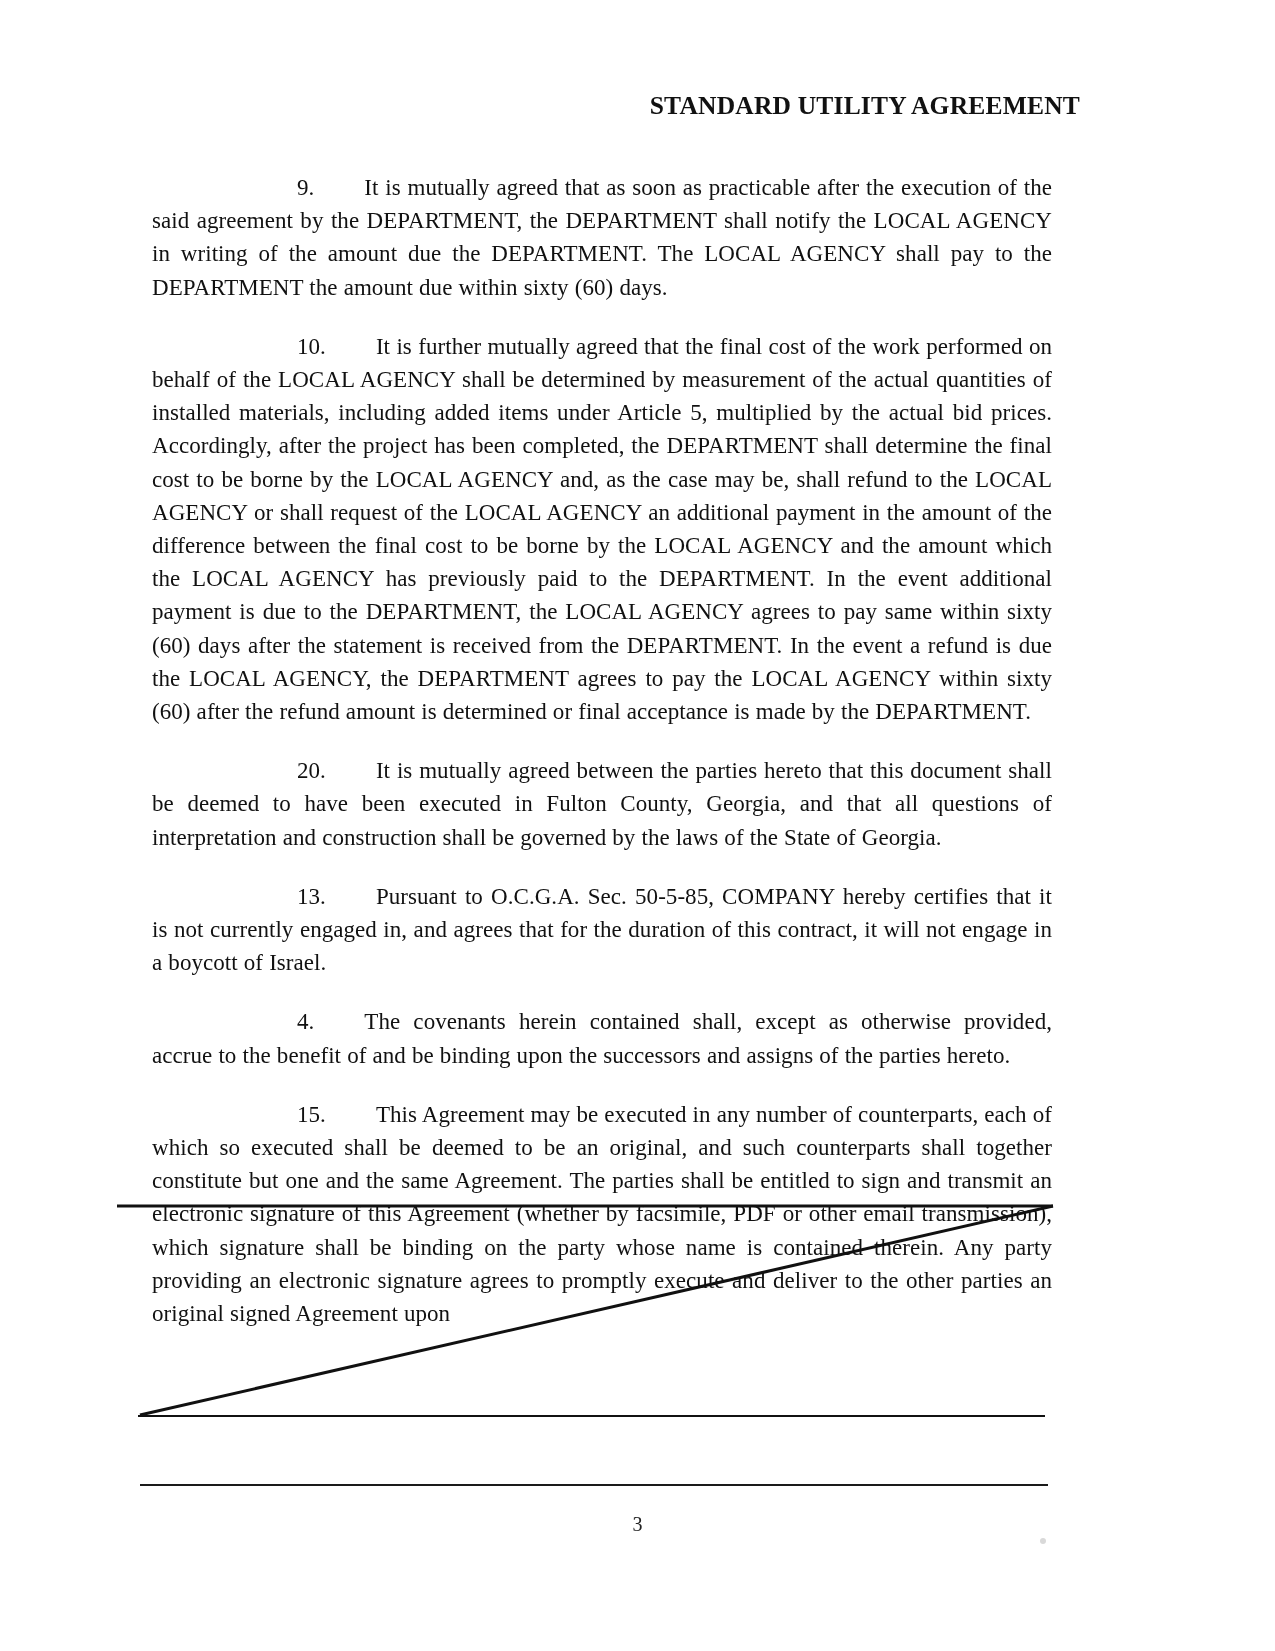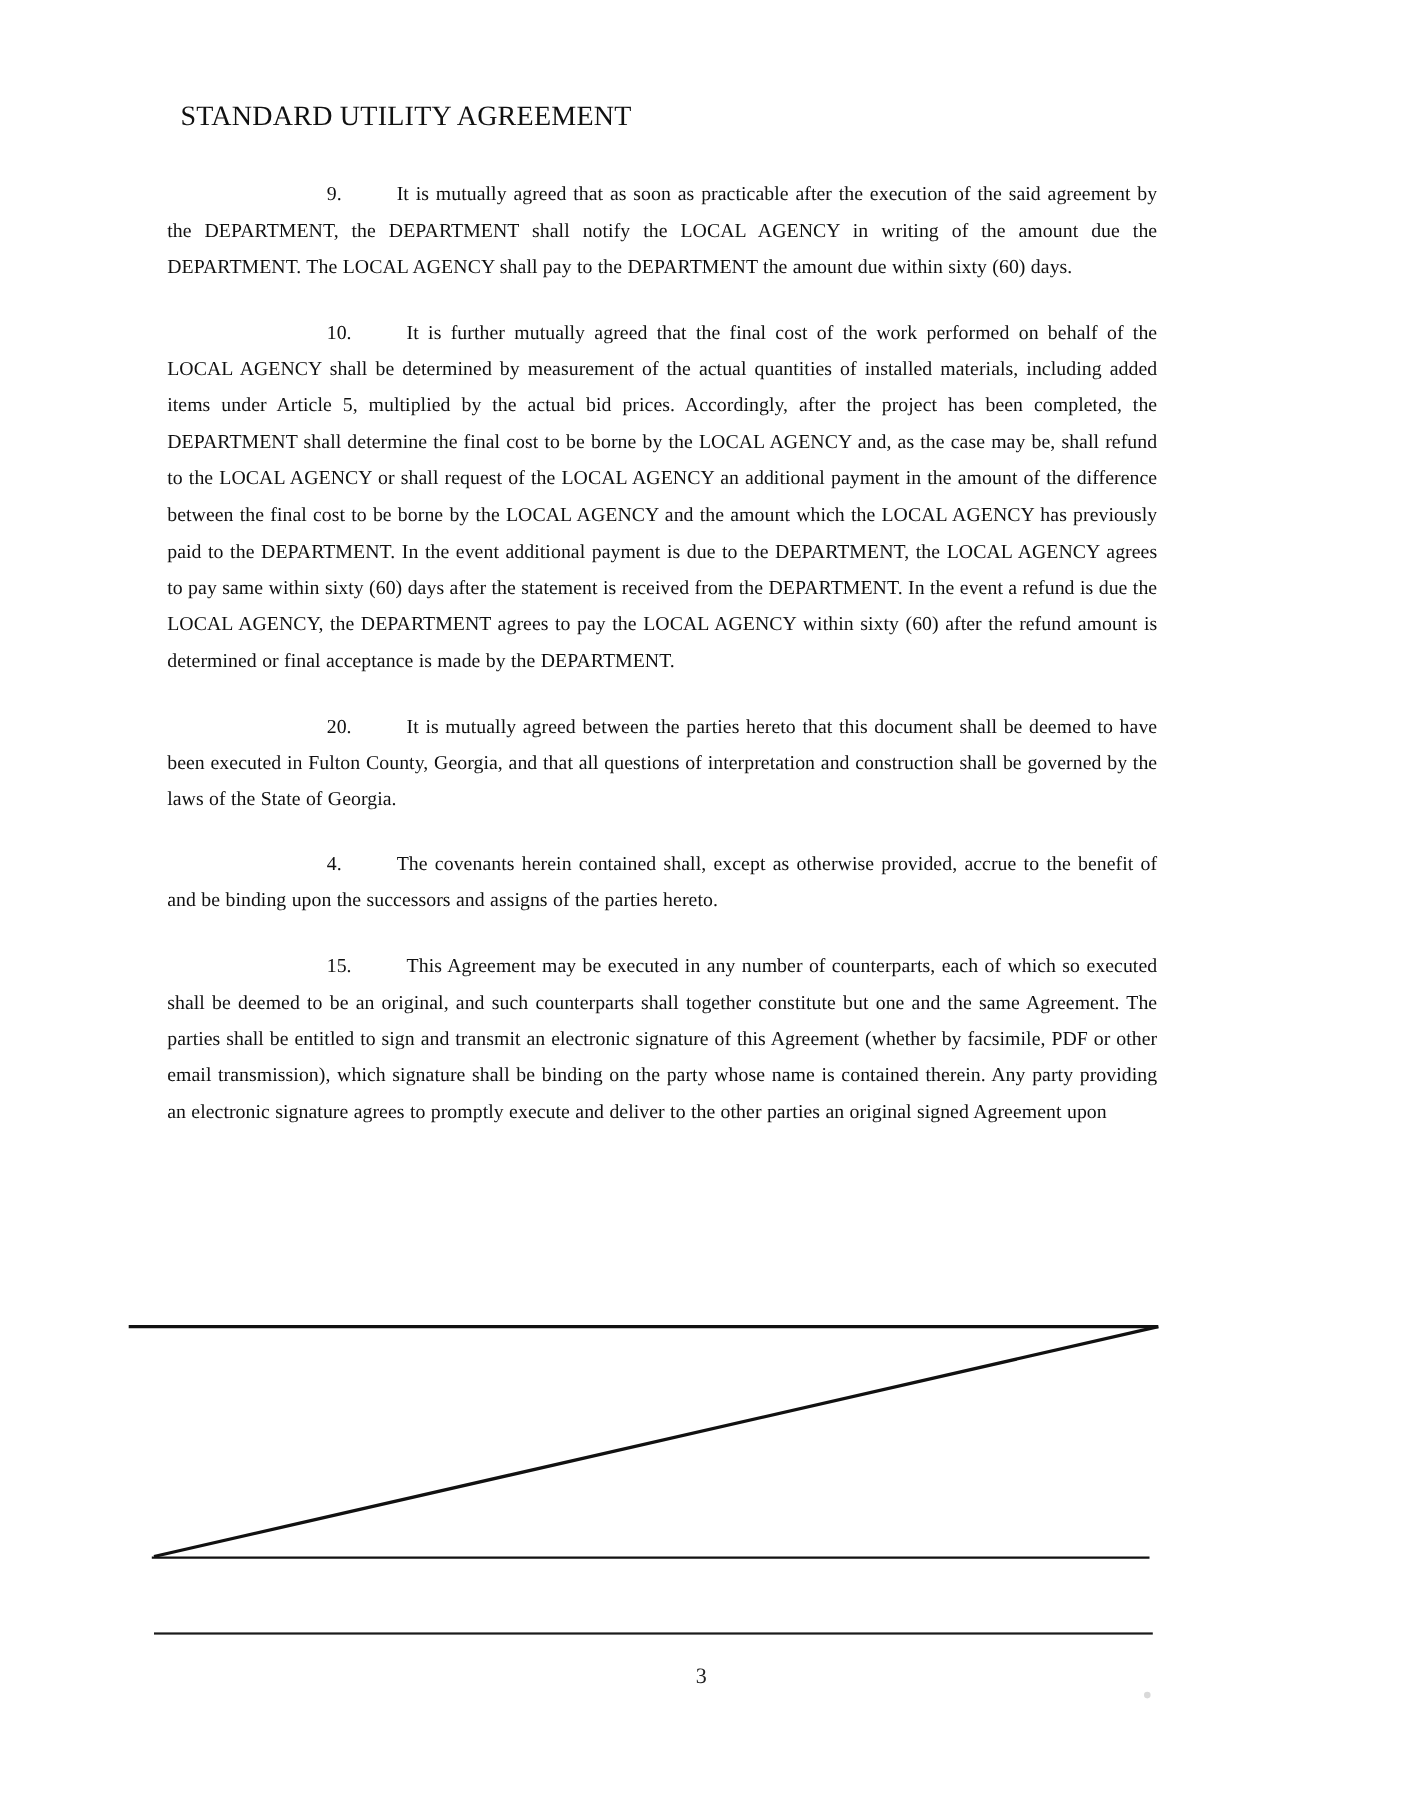--- a/index.html
+++ b/index.html
@@ -18,45 +18,46 @@
     height: 1651px;
     margin: 0 auto;
     background: #ffffff;
     overflow: hidden;
     box-sizing: border-box;
   }
 
   
   .doc-header {
     position: absolute;
-    left: 164px;
+    left: 150px;
     top: 90px;
     width: 930px;
-    text-align: left;
+    text-align: right;
+    font-weight: bold;
   }
   .doc-header .title-line {
     font-size: 25.5px;
     line-height: 31px;
     letter-spacing: 0.2px;
     white-space: nowrap;
   }
 
   
   .body-block {
     position: absolute;
     left: 152px;
     top: 160px;
     width: 900px;
   }
   .para {
-    font-size: 18px;
+    font-size: 23px;
     line-height: 33.2px;
     text-align: justify;
     text-justify: inter-word;
-    margin: 0 0 26px 0;
+    margin: 11px 0 26px 0;
     letter-spacing: 0.05px;
     word-spacing: 0.3px;
     hyphens: none;
   }
   .para .lead {
     
     display: inline-block;
     margin-left: 145px;
     margin-right: 50px;
   }
@@ -127,20 +128,23 @@
 
     <p class="para">
       <span class="lead">10.</span><span>It is further mutually agreed that the final cost of the work performed on behalf of the LOCAL AGENCY shall be determined by measurement of the actual quantities of installed materials, including added items under Article 5, multiplied by the actual bid prices. Accordingly, after the project has been completed, the DEPARTMENT shall determine the final cost to be borne by the LOCAL AGENCY and, as the case may be, shall refund to the LOCAL AGENCY or shall request of the LOCAL AGENCY an additional payment in the amount of the difference between the final cost to be borne by the LOCAL AGENCY and the amount which the LOCAL AGENCY has previously paid to the DEPARTMENT. In the event additional payment is due to the DEPARTMENT, the LOCAL AGENCY agrees to pay same within sixty (60) days after the statement is received from the DEPARTMENT. In the event a refund is due the LOCAL AGENCY, the DEPARTMENT agrees to pay the LOCAL AGENCY within sixty (60) after the refund amount is determined or final acceptance is made by the DEPARTMENT.</span>
     </p>
 
 
     <p class="para">
       <span class="lead">20.</span><span>It is mutually agreed between the parties hereto that this document shall be deemed to have been executed in Fulton County, Georgia, and that all questions of interpretation and construction shall be governed by the laws of the State of Georgia.</span>
     </p>
 
+    <p class="para">
+      <span class="lead">13.</span><span>Pursuant to O.C.G.A. Sec. 50-5-85, COMPANY hereby certifies that it is not currently engaged in, and agrees that for the duration of this contract, it will not engage in a boycott of Israel.</span>
+    </p>
 
     <p class="para">
       <span class="lead">4.</span><span>The covenants herein contained shall, except as otherwise provided, accrue to the benefit of and be binding upon the successors and assigns of the parties hereto.</span>
     </p>
 
     <p class="para">
       <span class="lead">15.</span><span>This Agreement may be executed in any number of counterparts, each of which so executed shall be deemed to be an original, and such counterparts shall together constitute but one and the same Agreement. The parties shall be entitled to sign and transmit an electronic signature of this Agreement (whether by facsimile, PDF or other email transmission), which signature shall be binding on the party whose name is contained therein. Any party providing an electronic signature agrees to promptly execute and deliver to the other parties an original signed Agreement upon</span>
     </p>
 
   </div>

